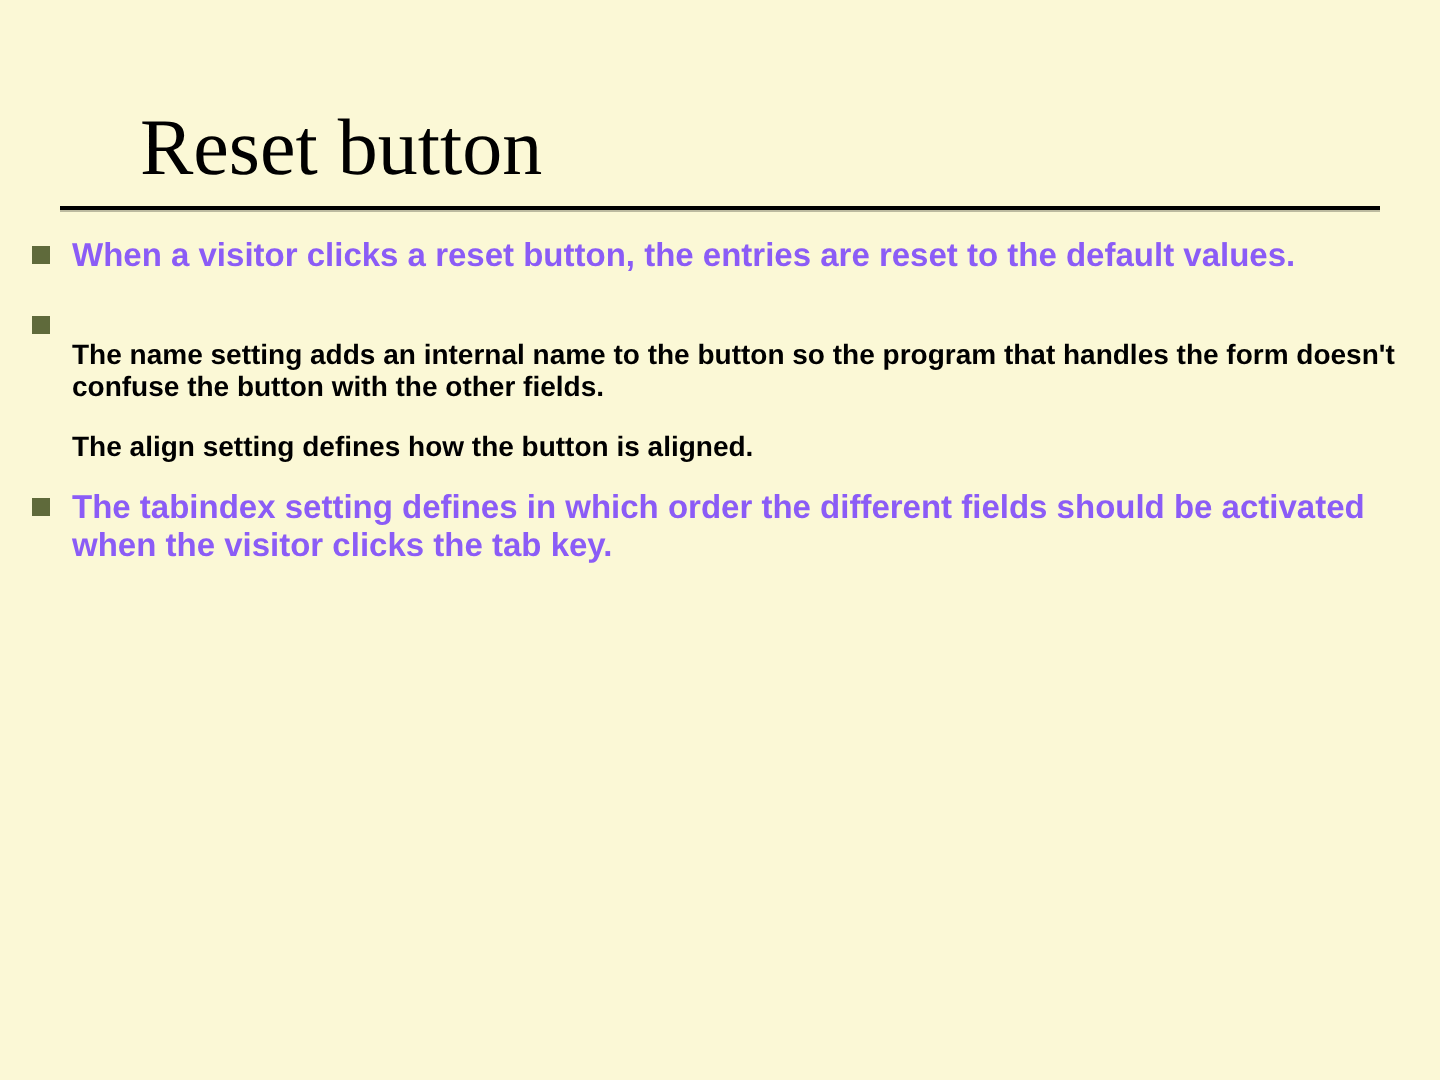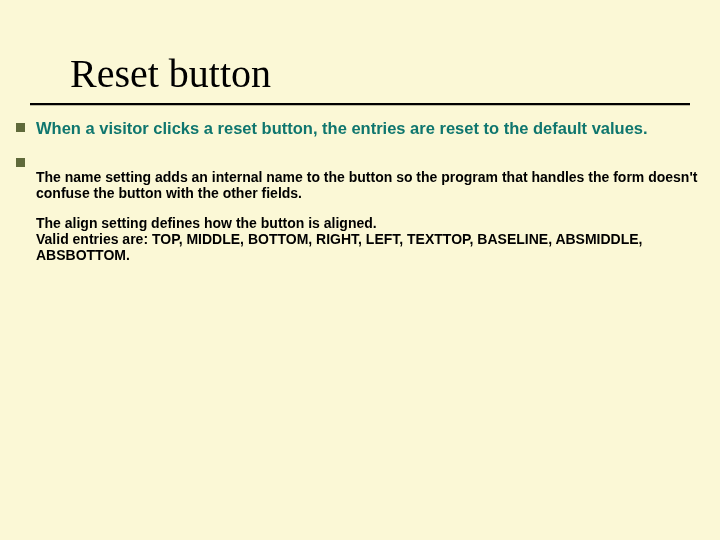--- a/index.html
+++ b/index.html
@@ -54,21 +54,21 @@
     background: #5f6a3b;
     margin-top: 4px;
     margin-left: 0px;
     margin-right: 11px;
   }
   .text {
     flex: 1 1 auto;
     font-size: 16.5px;
     font-weight: 700;
     line-height: 1.15;
-    color: #0f766e;
+    color: #8b5cf6;
   }
   .sub {
     margin-left: 20px;
     margin-bottom: 10px;
   }
   .para {
     font-size: 14px;
     font-weight: 700;
     line-height: 1.15;
     margin-bottom: 14px;
@@ -97,19 +97,22 @@
 
     <div class="item" style="margin-bottom:2px;">
       <div class="bullet"></div>
       <div class="text"></div>
     </div>
 
     <div class="sub">
       <div class="para">The name setting adds an internal name to the button so the program that handles the form doesn't confuse the button with the other fields.</div>
       <div style="margin-bottom:14px;">
         <div class="para" style="margin-bottom:0;">The align setting defines how the button is aligned.</div>
-        <div class="para" style="margin-bottom:0;">Valid entries are: TOP, MIDDLE, BOTTOM, RIGHT, LEFT, TEXTTOP, BASELINE, ABSMIDDLE, ABSBOTTOM.</div>
       </div>
     </div>
 
+    <div class="item">
+      <div class="bullet"></div>
+      <div class="text">The tabindex setting defines in which order the different fields should be activated when the visitor clicks the tab key.</div>
+    </div>
 
   </div>
 </div>
 
 </body></html>

